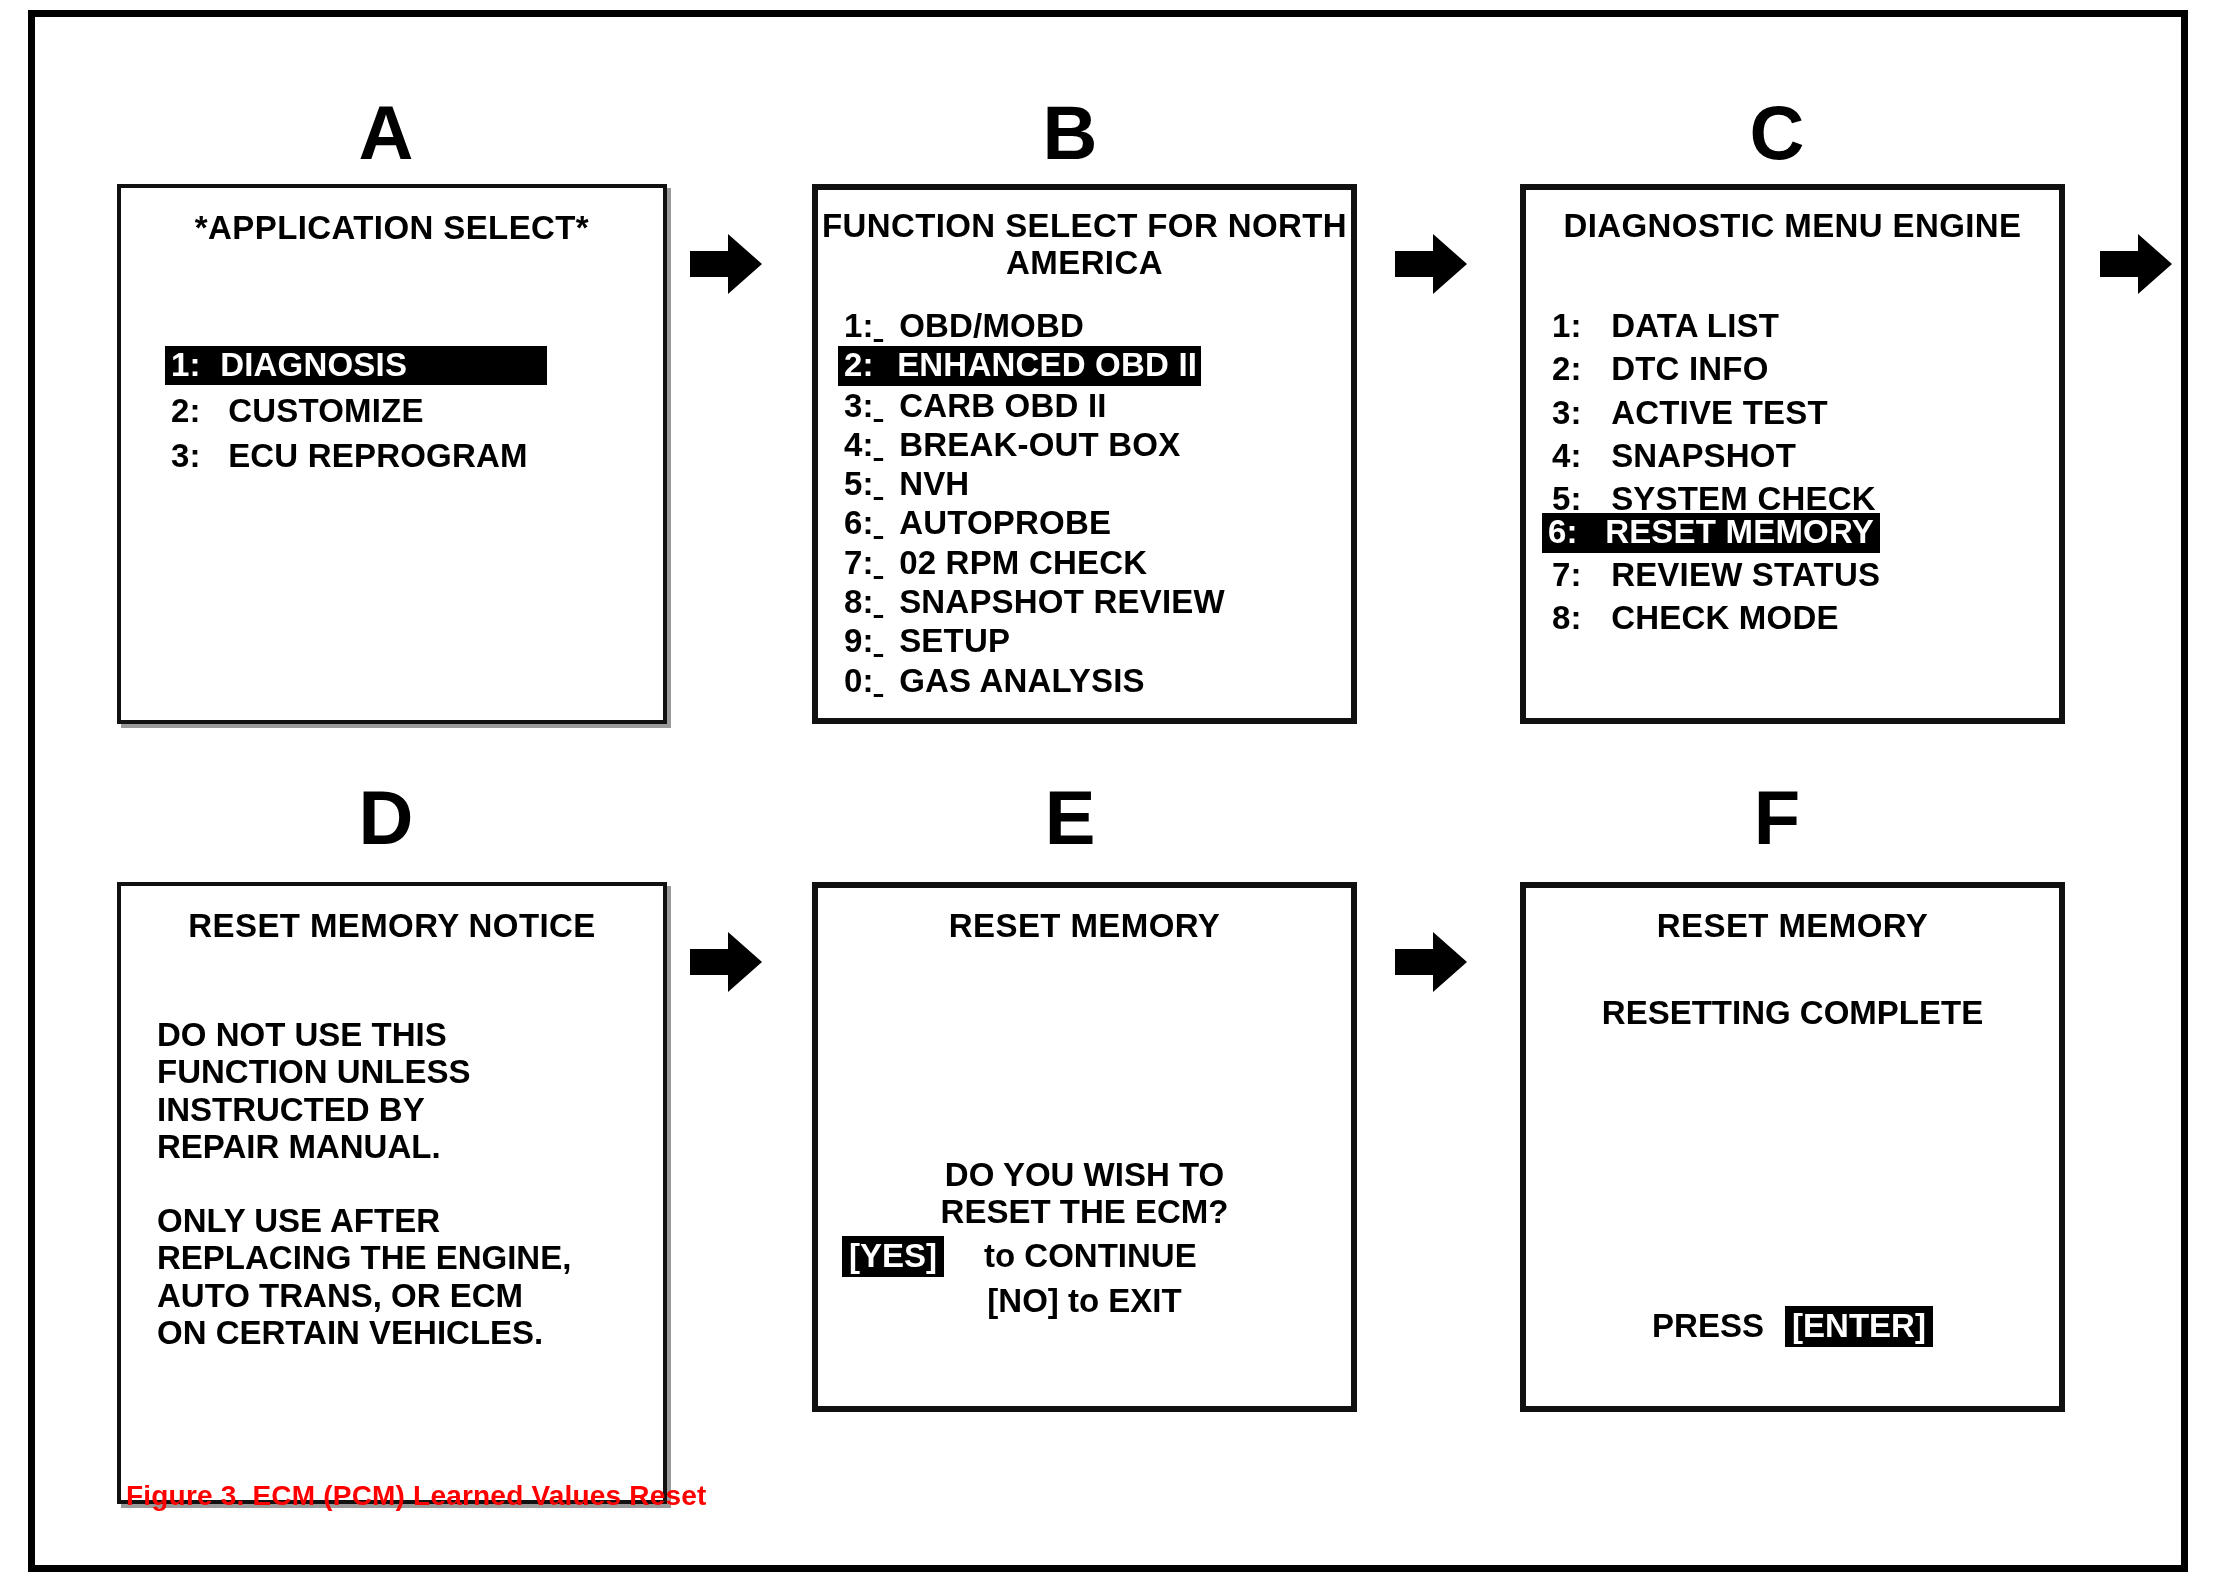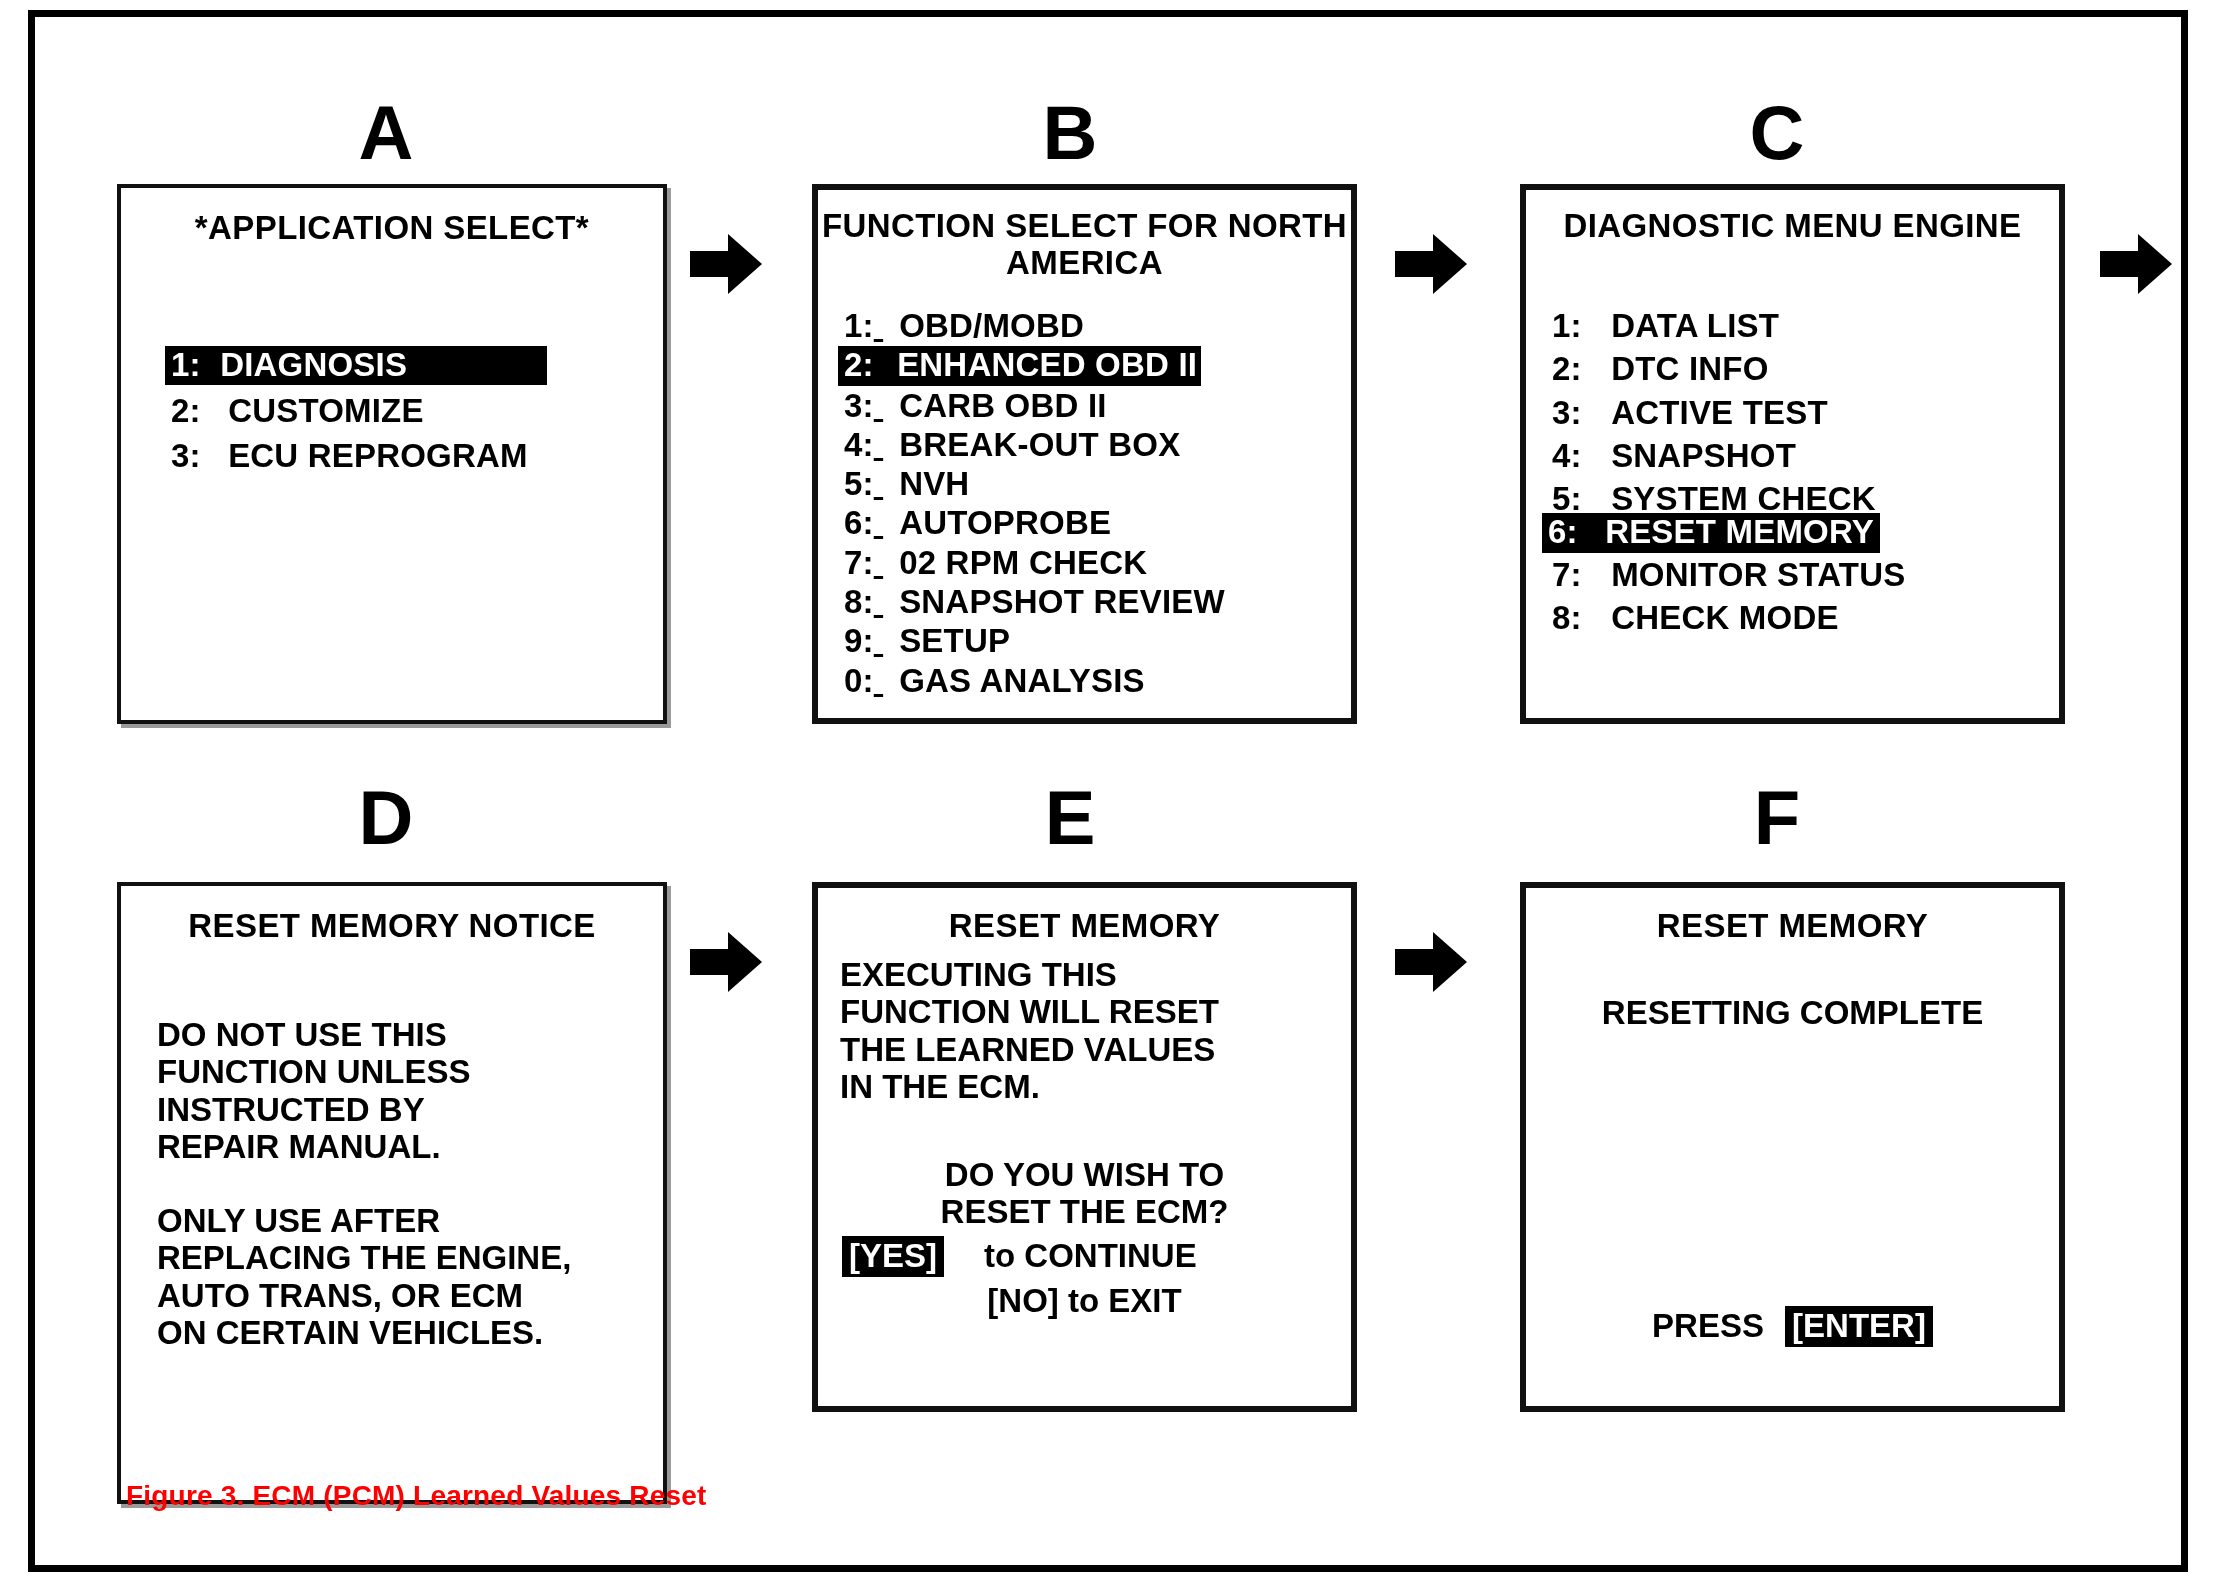--- a/index.html
+++ b/index.html
@@ -244,21 +244,21 @@
         <div class="menu-row" style="margin-top:7px;">
           <span class="num">5:</span>
           <span class="lbl" style="margin-left:20px;">SYSTEM CHECK</span>
         </div>
         <div class="menu-row hl" style="margin-left:-10px; margin-top:-4px; padding-right:6px;">
           <span class="num">6:</span>
           <span class="lbl" style="margin-left:18px;">RESET MEMORY</span>
         </div>
         <div class="menu-row" style="margin-top:4px;">
           <span class="num">7:</span>
-          <span class="lbl" style="margin-left:20px;">MONITOR STATUS</span>
+          <span class="lbl" style="margin-left:20px;">REVIEW STATUS</span>
         </div>
         <div class="menu-row" style="margin-top:7px;">
           <span class="num">8:</span>
           <span class="lbl" style="margin-left:20px;">CHECK MODE</span>
         </div>
       </div>
     </div>
   </div>
 
   <svg class="arrow" style="left:2100px; top:232px;" viewBox="0 0 72 64">
@@ -284,24 +284,20 @@
     </div>
   </div>
 
   <svg class="arrow" style="left:690px; top:930px;" viewBox="0 0 72 64">
     <path d="M0 19 H38 V2 L72 32 L38 62 V45 H0 Z" fill="#000000"></path>
   </svg>
 
   <div class="screen thick" style="left:812px; top:882px; width:545px; height:530px;">
     <div class="screen-inner">
       <div class="scr-title" style="position:absolute; left:0; top:20px; width:100%;">RESET MEMORY</div>
-      <div class="body-text left" style="position:absolute; left:22px; top:68px; width:96%;">EXECUTING THIS
-FUNCTION WILL RESET
-THE LEARNED VALUES
-IN THE ECM.</div>
       <div class="body-text center" style="position:absolute; left:0; top:268px; width:100%;">DO YOU WISH TO
 RESET THE ECM?</div>
 
       <div style="position:absolute; left:0; top:394px; width:100%; text-align:center; font-size:33px; font-weight:bold; white-space:nowrap;">
         <span>[NO]</span>
         <span>to EXIT</span>
       </div>
       <div style="position:absolute; left:24px; top:348px; width:100%; font-size:33px; font-weight:bold; white-space:nowrap;">
         <span class="inv">[YES]</span><span style="display:inline-block; width:40px;"></span><span>to CONTINUE</span>
       </div>

